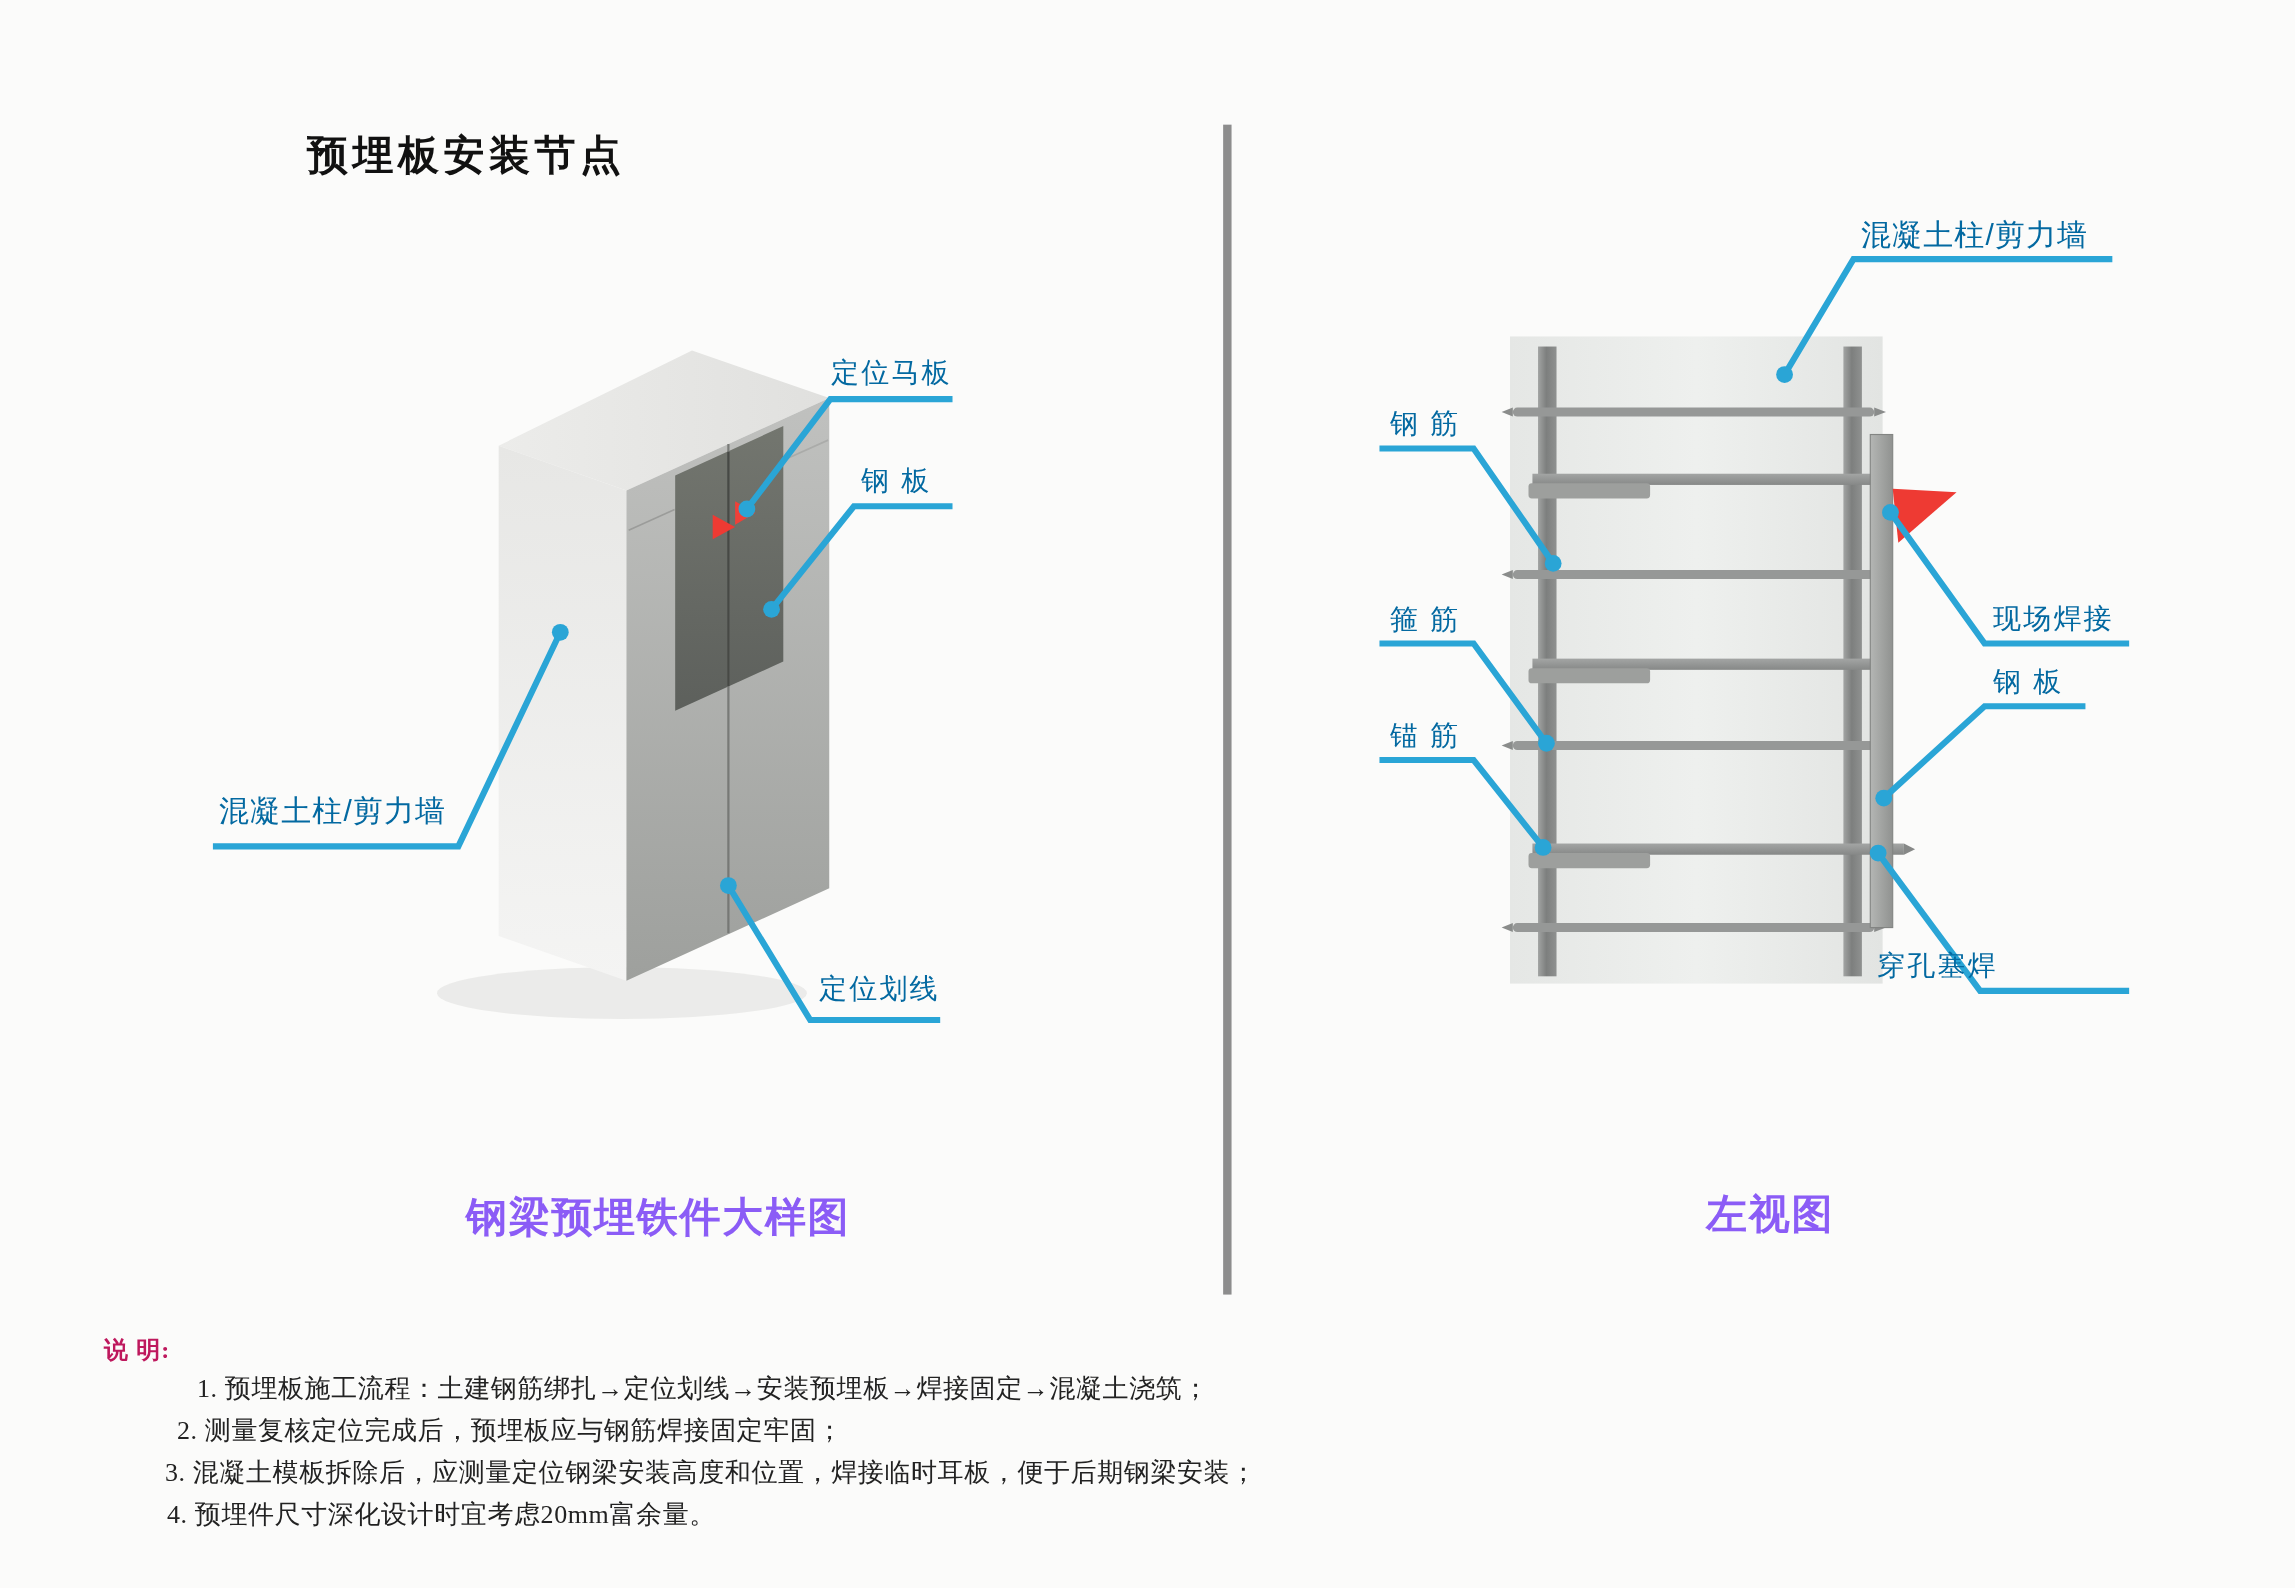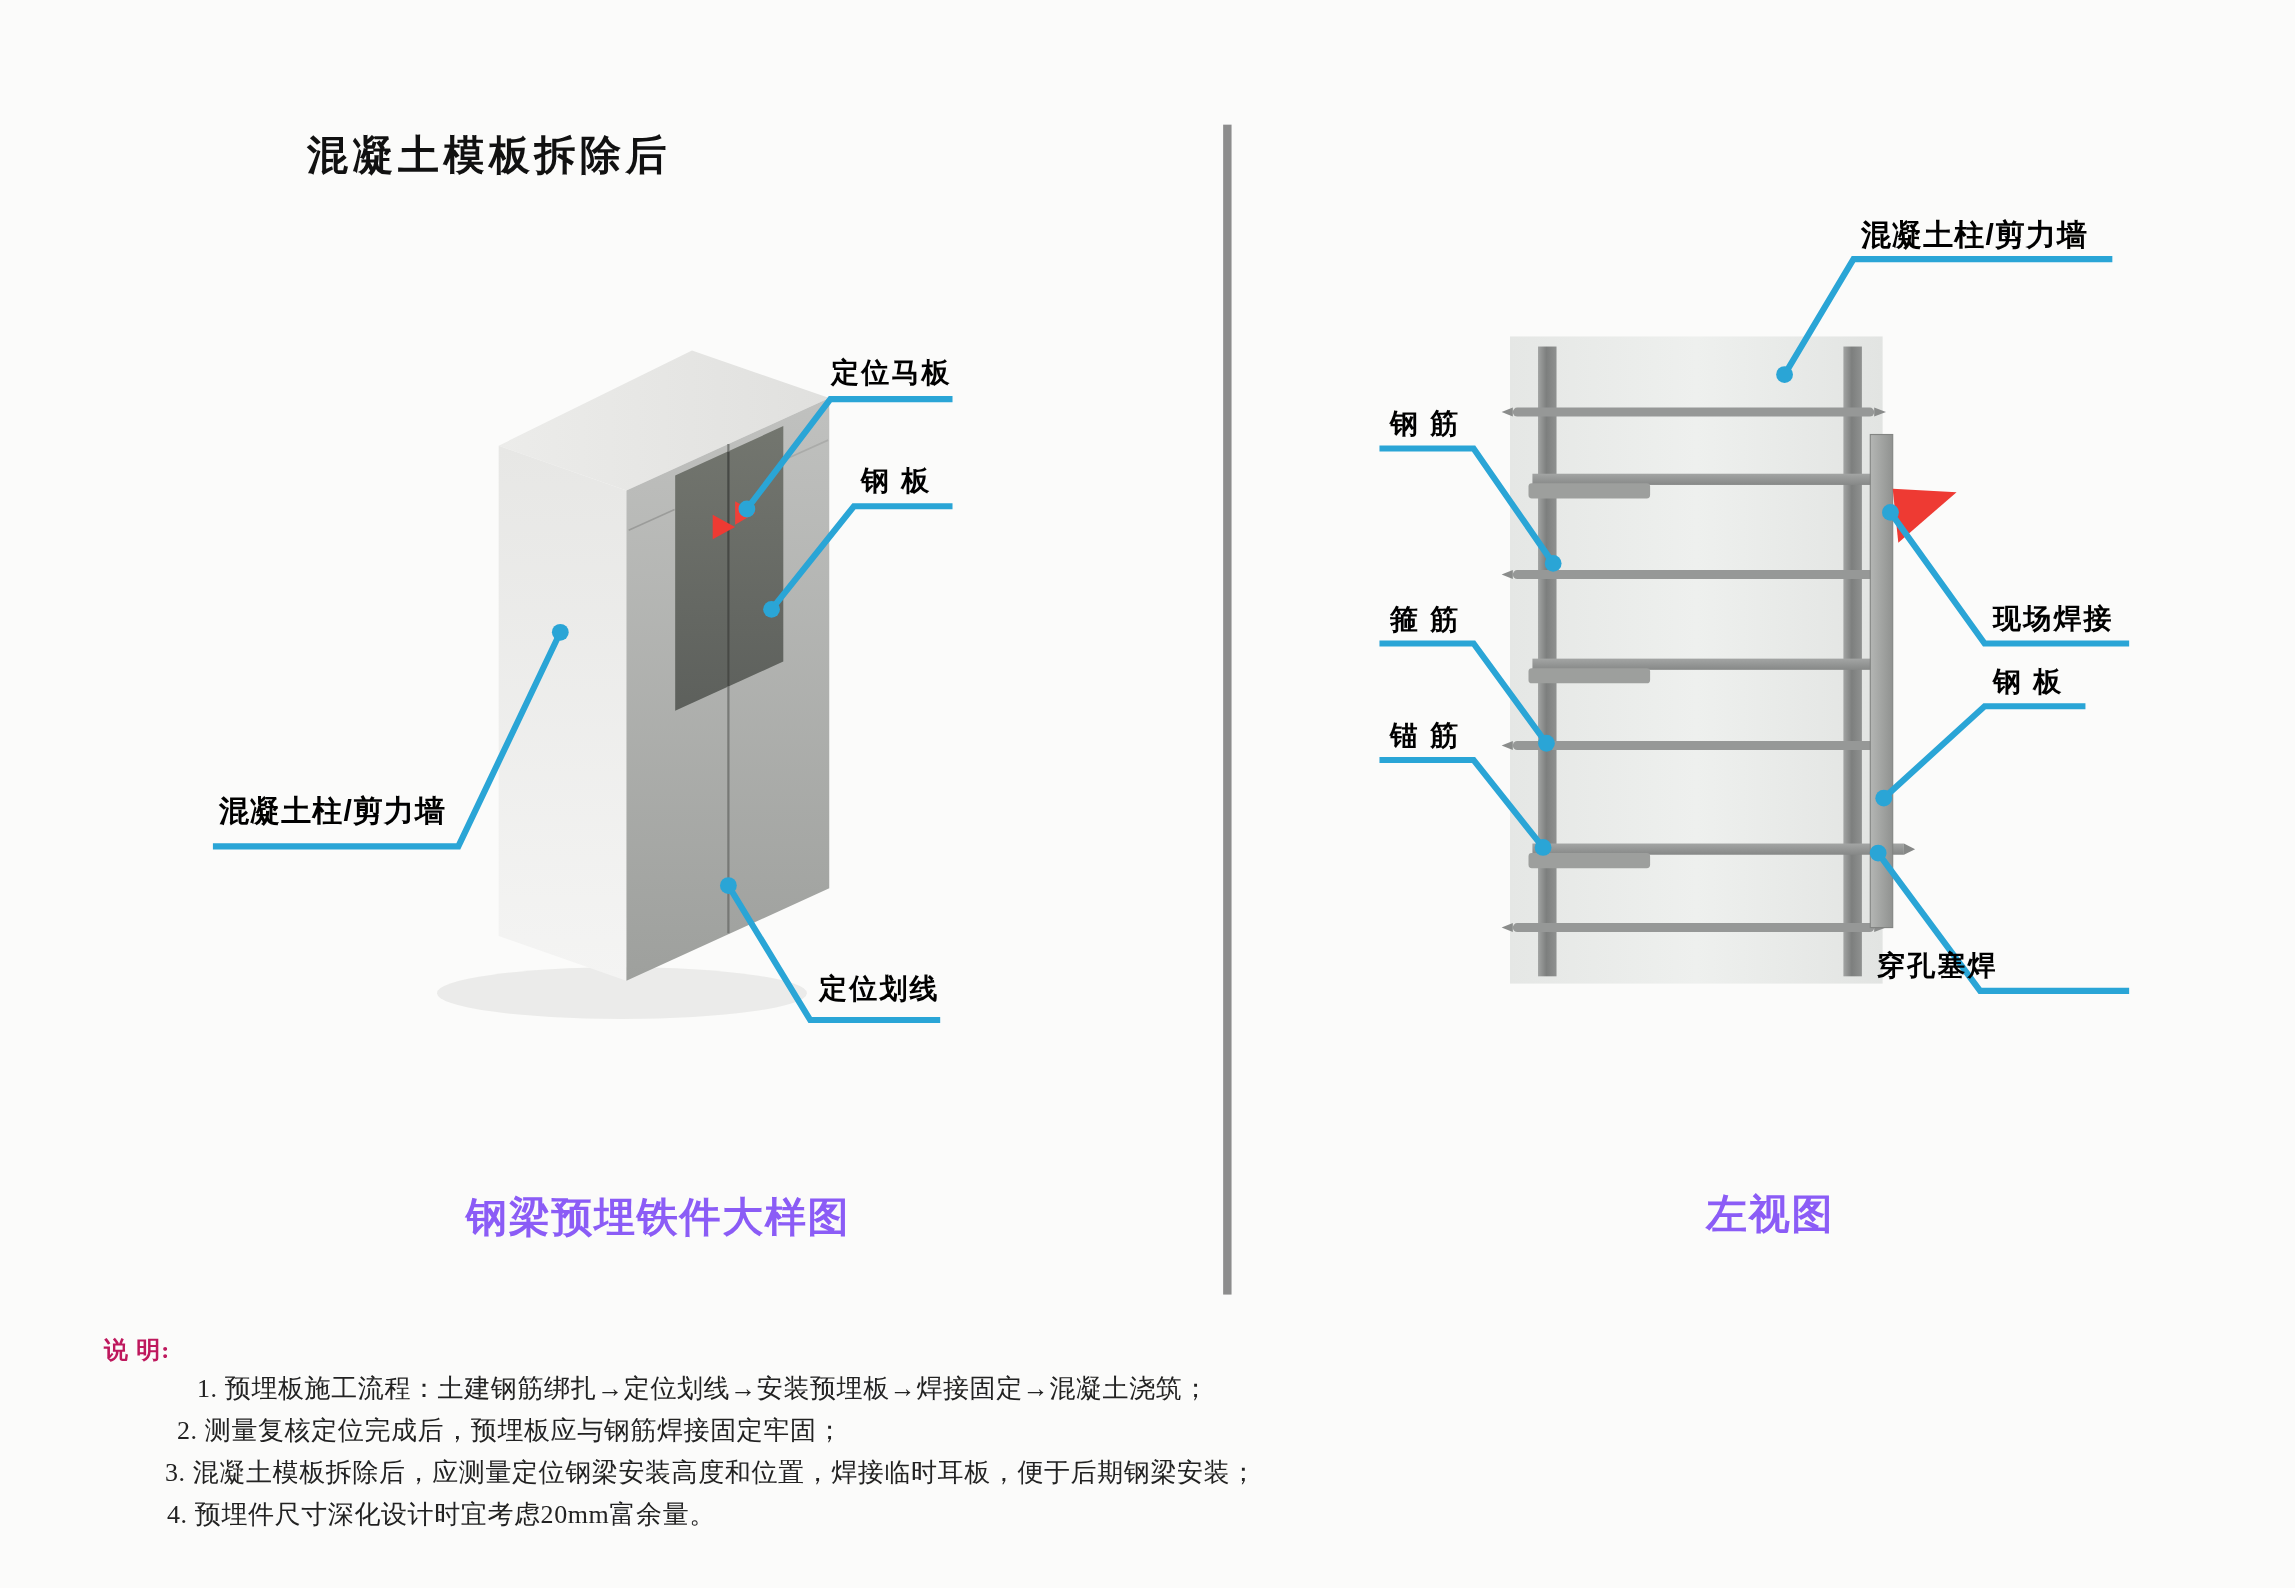--- a/index.html
+++ b/index.html
@@ -6,23 +6,23 @@
   .canvas{
     position:relative;
     width:2295px;height:1589px;
     background:#fbfbfa;
     font-family:"Liberation Sans", sans-serif;
     overflow:hidden;
   }
   .gfx{position:absolute;left:0;top:0;width:2295px;height:1589px;}
   .lbl{
     position:absolute;
-    color:#000000;
+    color:#0369a1;
     font-family:"Liberation Sans", sans-serif;
-    font-weight:700;
+    font-weight:400;
     white-space:nowrap;
     z-index:5;
   }
   .callout{font-size:28px;letter-spacing:2.2px;}
   .callout-lg{font-size:30px;letter-spacing:1.1px;}
   .title{
     font-family:"Liberation Serif", serif;
     font-weight:700;font-size:41px;letter-spacing:4.5px;color:#111;
   }
   .caption{
@@ -178,21 +178,21 @@
       <circle cx="3185" cy="668" r="15"></circle>
       <circle cx="2772" cy="1005" r="15"></circle>
       <circle cx="2760" cy="1326" r="15"></circle>
       <circle cx="2754" cy="1512" r="15"></circle>
       <circle cx="3374" cy="914" r="15"></circle>
       <circle cx="3362" cy="1424" r="15"></circle>
       <circle cx="3352" cy="1522" r="15"></circle>
     </g>
   </svg>
 
-  <div class="lbl title" style="left:307px;top:128px;">混凝土模板拆除后</div>
+  <div class="lbl title" style="left:307px;top:128px;">预埋板安装节点</div>
 
   <div class="lbl callout" style="left:831px;top:354px;">定位马板</div>
   <div class="lbl callout" style="left:861px;top:462px;">钢 板</div>
   <div class="lbl callout-lg" style="left:219px;top:791px;">混凝土柱/剪力墙</div>
   <div class="lbl callout" style="left:819px;top:970px;">定位划线</div>
   <div class="lbl caption" style="left:466px;top:1190px;">钢梁预埋铁件大样图</div>
 
   <div class="lbl callout-lg" style="left:1861px;top:215px;">混凝土柱/剪力墙</div>
   <div class="lbl callout" style="left:1390px;top:405px;">钢 筋</div>
   <div class="lbl callout" style="left:1390px;top:601px;">箍 筋</div>

